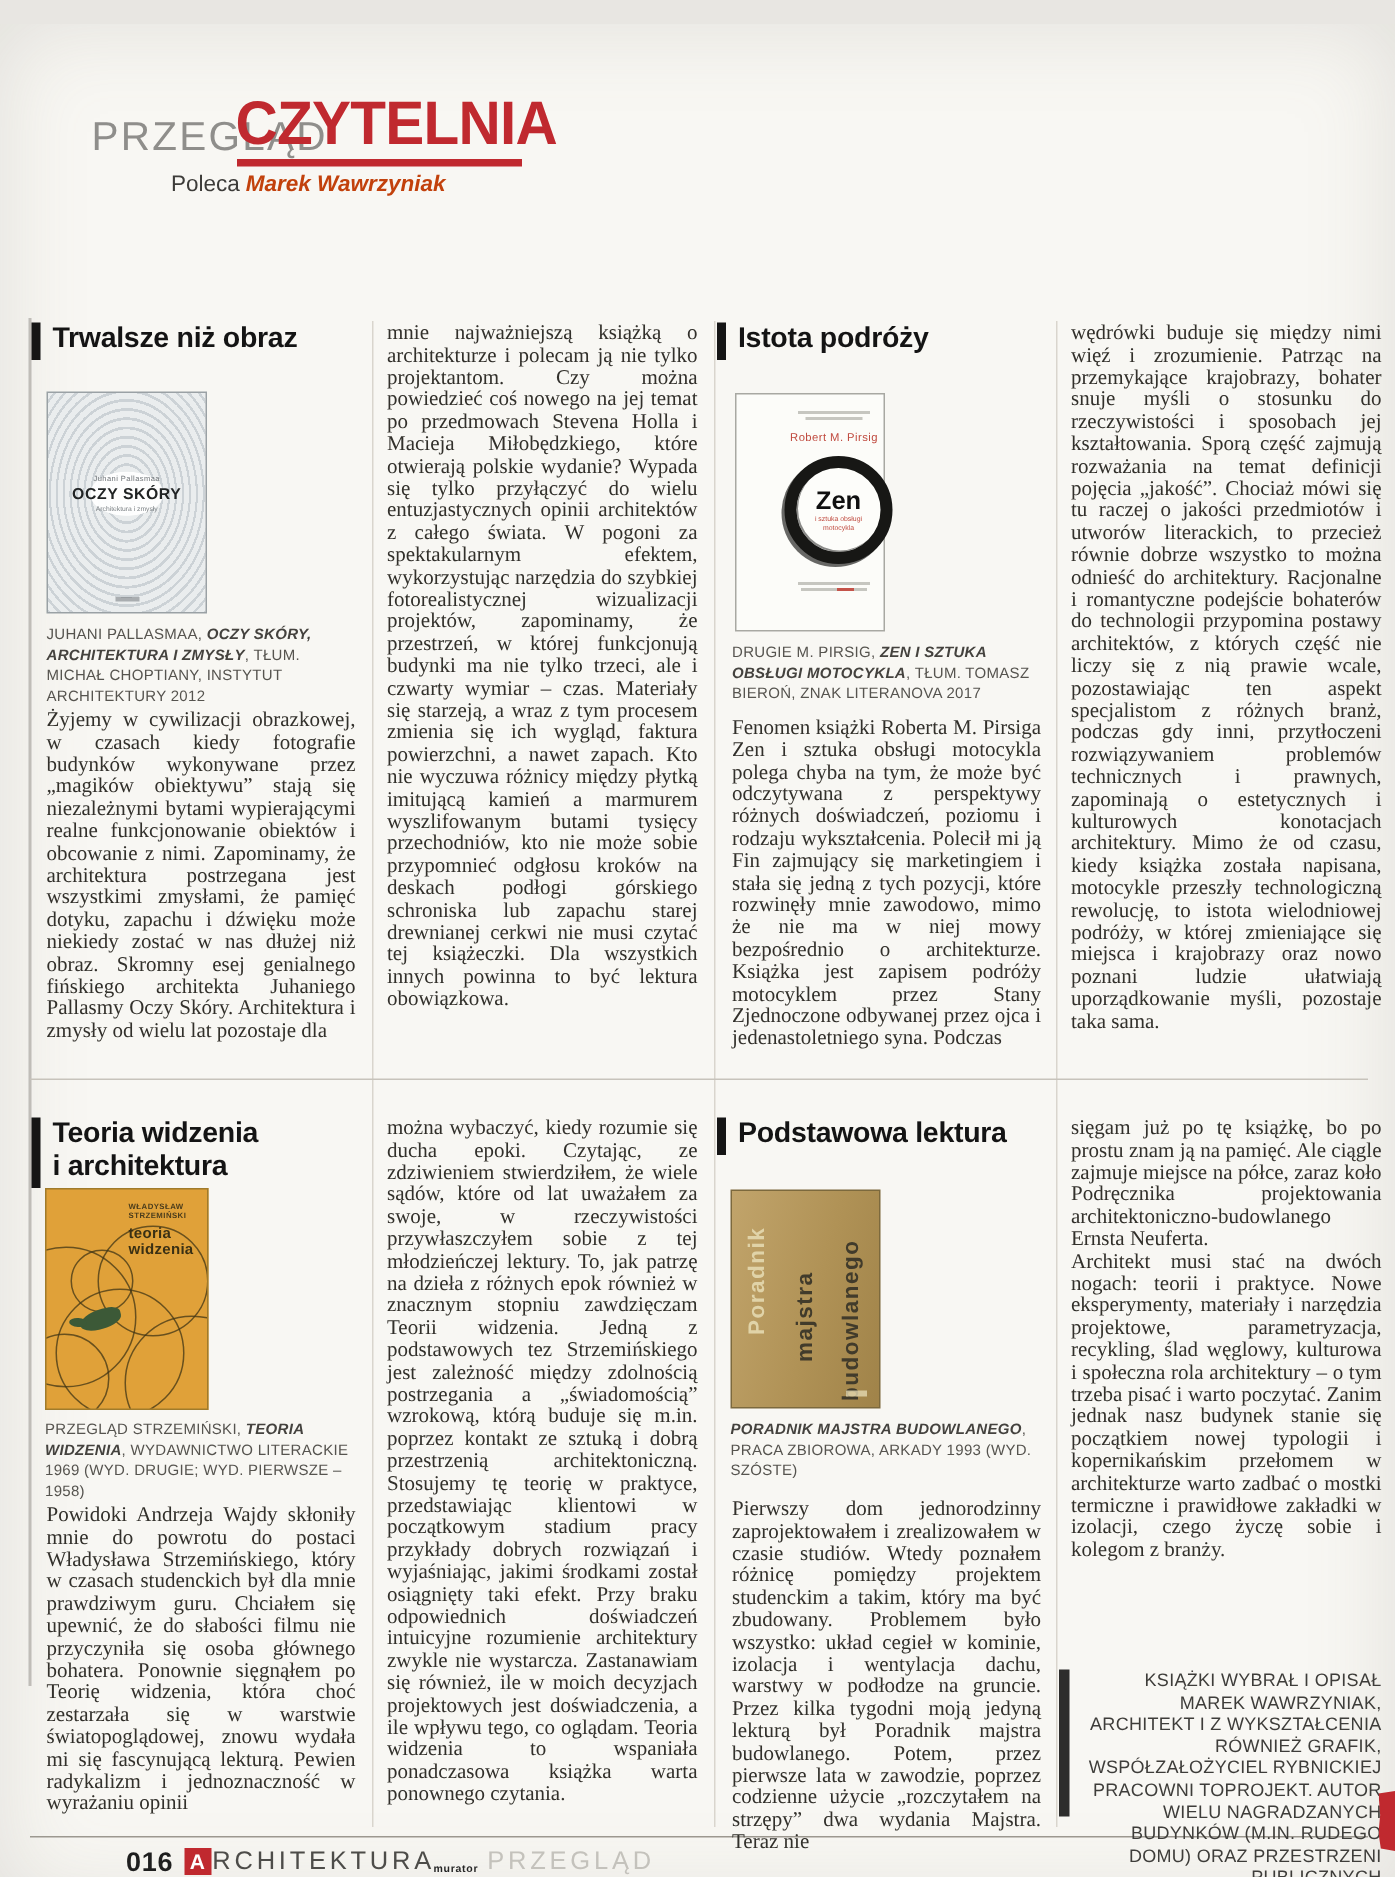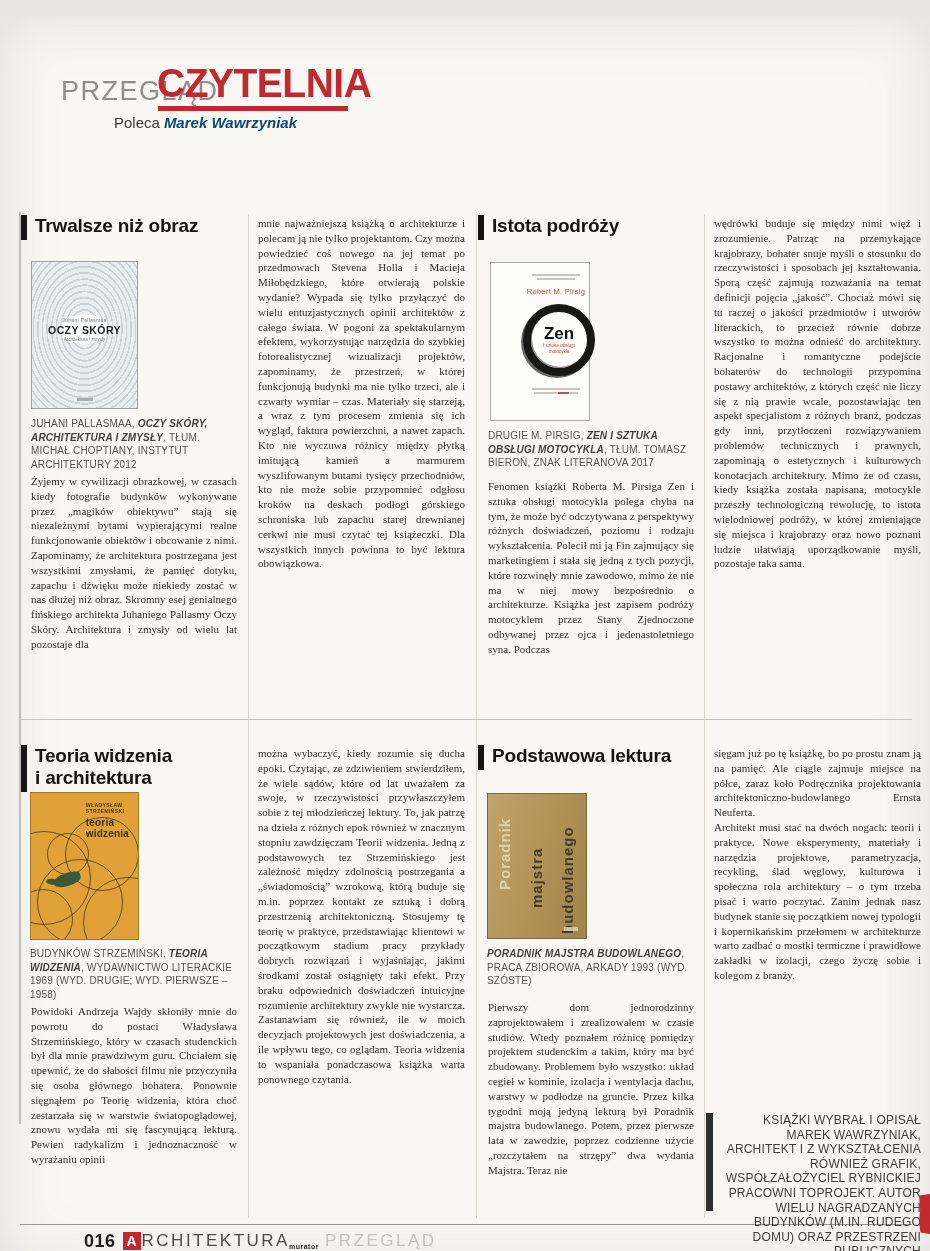--- a/index.html
+++ b/index.html
@@ -8,38 +8,38 @@
     position:relative; width:930px; height:1251px; margin:16px auto;
     background:#f8f7f3; overflow:hidden;
     box-shadow: inset 0 0 60px rgba(120,115,105,.18);
     font-family:"Liberation Sans", sans-serif;
   }
   
   .kicker { position:absolute; left:61px; top:60px; font-size:27px; letter-spacing:1.5px; color:#8f8e8b; font-weight:400; }
   .section-title { position:absolute; left:157px; top:44px; font-size:39px; font-weight:bold; letter-spacing:-0.5px; color:var(--accent); transform:scaleY(1.05); transform-origin:top left; }
   .title-underline { position:absolute; left:158px; top:90px; width:190px; height:5px; background:var(--accent); }
   .byline { position:absolute; left:114px; top:98px; font-size:15px; color:#3d3c39; }
-  .byline b { font-style:italic; margin-left:4px; color:#0c4a6e; }
+  .byline b { font-style:italic; margin-left:4px; color:#c2410c; }
   
   .edge-line { position:absolute; left:19px; top:196px; width:2px; height:912px; background:#8d8a84; opacity:.5; }
   .vrule { position:absolute; top:198px; height:1004px; width:1px; background:#d9d5cd; }
   .vr1 { left:248px; } .vr2 { left:476px; } .vr3 { left:704px; }
   .hrule-mid { position:absolute; left:20px; top:703px; width:892px; height:1px; background:#c7c3bb; }
   .hrule-footer { position:absolute; left:20px; top:1208px; width:892px; height:1px; background:#9c9890; }
   
   .hbar { position:absolute; width:6px; background:#151515; }
   .hb1 { left:21px; top:199px; height:25px; }
   .hb2 { left:478px; top:199px; height:25px; }
   .hb3 { left:21px; top:729px; height:47px; }
   .hb4 { left:478px; top:729px; height:25px; }
   .art-title { position:absolute; margin:0; font-size:19px; font-weight:bold; color:#141414; line-height:22px; letter-spacing:-0.2px; white-space:pre-line; }
   .t1 { left:35px; top:199px; } .t2 { left:492px; top:199px; }
   .t3 { left:35px; top:729px; } .t4 { left:492px; top:729px; }
   
-  .body { position:absolute; font-family:"Liberation Serif", serif; font-size:11px; line-height:14.8px; color:#32302b; text-align:justify; white-space:pre-line; }
+  .body { position:absolute; font-family:"Liberation Serif", serif; font-size:14px; line-height:14.8px; color:#32302b; text-align:justify; white-space:pre-line; }
   .b1a { left:31px;  top:458px; width:206px; }
   .b1b { left:258px; top:200px; width:207px; }
   .b2a { left:488px; top:463px; width:206px; }
   .b2b { left:714px; top:200px; width:207px; }
   .b3a { left:31px;  top:988px; width:206px; }
   .b3b { left:258px; top:730px; width:207px; }
   .b4a { left:488px; top:984px; width:206px; }
   .b4b { left:714px; top:730px; width:207px; }
   
   .caption { position:absolute; font-size:10px; line-height:13.5px; color:#56544f; letter-spacing:.2px; }
@@ -181,21 +181,21 @@
     <div class="tw-circle twc6"></div>
     <div class="tw-bird"></div>
     <div class="tw-text">
       <div class="tw-author">WŁADYSŁAW
 STRZEMIŃSKI</div>
       <div class="tw-title">teoria
 widzenia</div>
     </div>
   </div>
   <div class="caption cap3">
-    <span>BUDYNKÓW STRZEMIŃSKI, </span><span class="cap-strong">TEORIA WIDZENIA</span><span>, WYDAWNICTWO LITERACKIE 1969 (WYD. DRUGIE; WYD. PIERWSZE – 1958)</span>
+    <span>PRZEGLĄD STRZEMIŃSKI, </span><span class="cap-strong">TEORIA WIDZENIA</span><span>, WYDAWNICTWO LITERACKIE 1969 (WYD. DRUGIE; WYD. PIERWSZE – 1958)</span>
   </div>
   <div class="body b3a">Powidoki Andrzeja Wajdy skłoniły mnie do powrotu do postaci Władysława Strzemińskiego, który w czasach studenckich był dla mnie prawdziwym guru. Chciałem się upewnić, że do słabości filmu nie przyczyniła się osoba głównego bohatera. Ponownie sięgnąłem po Teorię widzenia, która choć zestarzała się w warstwie światopoglądowej, znowu wydała mi się fascynującą lekturą. Pewien radykalizm i jednoznaczność w wyrażaniu opinii</div>
   <div class="body b3b">można wybaczyć, kiedy rozumie się ducha epoki. Czytając, ze zdziwieniem stwierdziłem, że wiele sądów, które od lat uważałem za swoje, w rzeczywistości przywłaszczyłem sobie z tej młodzieńczej lektury. To, jak patrzę na dzieła z różnych epok również w znacznym stopniu zawdzięczam Teorii widzenia. Jedną z podstawowych tez Strzemińskiego jest zależność między zdolnością postrzegania a „świadomością” wzrokową, którą buduje się m.in. poprzez kontakt ze sztuką i dobrą przestrzenią architektoniczną. Stosujemy tę teorię w praktyce, przedstawiając klientowi w początkowym stadium pracy przykłady dobrych rozwiązań i wyjaśniając, jakimi środkami został osiągnięty taki efekt. Przy braku odpowiednich doświadczeń intuicyjne rozumienie architektury zwykle nie wystarcza. Zastanawiam się również, ile w moich decyzjach projektowych jest doświadczenia, a ile wpływu tego, co oglądam. Teoria widzenia to wspaniała ponadczasowa książka warta ponownego czytania.</div>
 
   <div class="hbar hb4"></div>
   <h2 class="art-title t4">Podstawowa lektura</h2>
   <div class="cover cover-poradnik">
     <span class="pv pv1">Poradnik</span>
     <span class="pv pv2">majstra</span>
     <span class="pv pv3">budowlanego</span>

